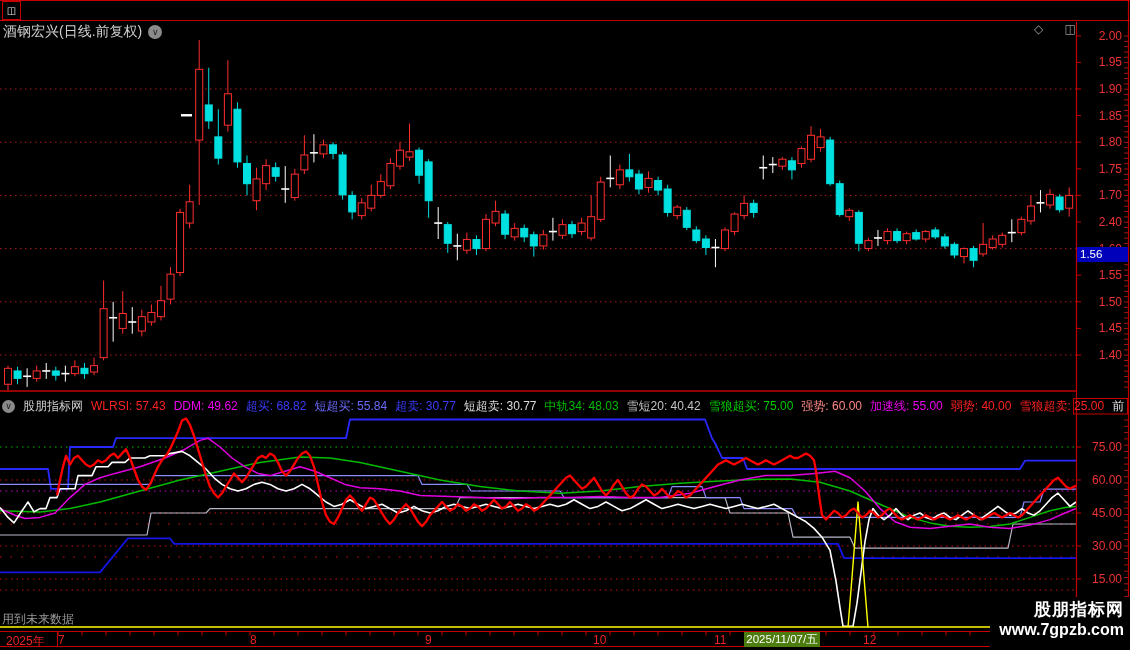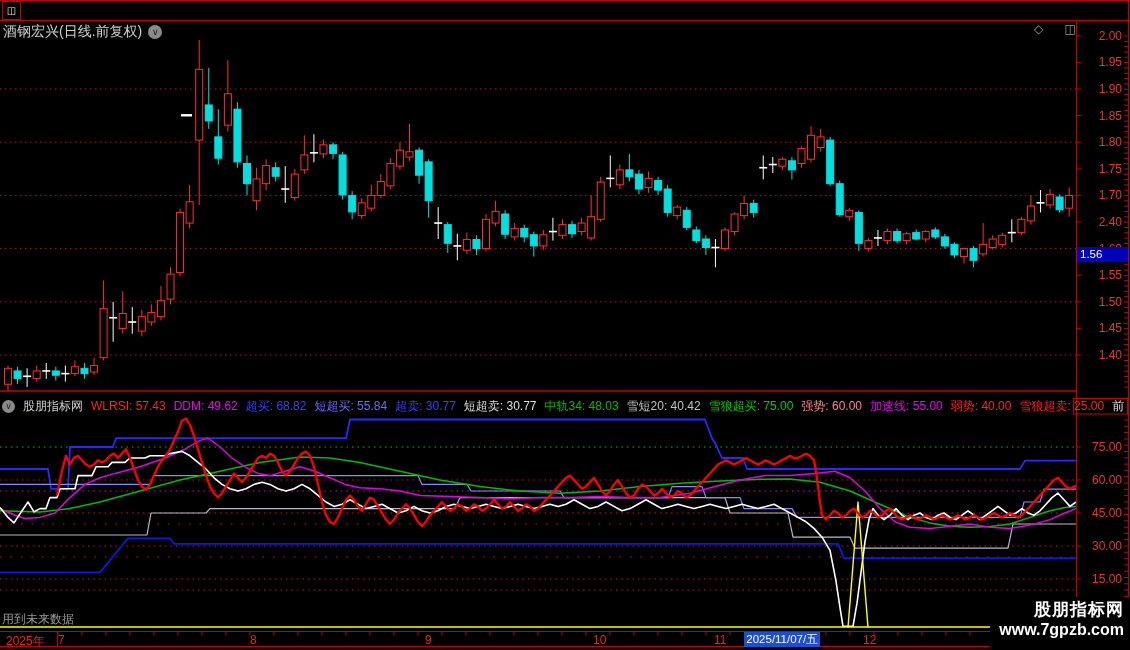--- a/index.html
+++ b/index.html
@@ -27,21 +27,21 @@
            gap:8px;white-space:nowrap;overflow:hidden;z-index:5;}
   .ind-item{font-size:12px;}
   #ind-src{font-size:12px;color:#d0d0d0;}
   
   .plabel{position:absolute;left:1078px;width:44px;text-align:right;color:#ee3333;font-size:12px;z-index:4;}
   #cur-price{position:absolute;left:1077px;top:247px;width:51px;height:15px;background:#0000bb;color:#fff;
              font-size:11.5px;line-height:15px;padding-left:3px;box-sizing:border-box;z-index:6;}
   
   #year-label{position:absolute;left:6px;top:633px;font-size:12px;color:#ee2222;z-index:5;}
   .month-label{position:absolute;top:633px;font-size:12px;color:#ee2222;z-index:5;}
-  #date-box{position:absolute;left:744px;top:632px;width:76px;height:15px;background:#1d4ed8;color:#fff;
+  #date-box{position:absolute;left:744px;top:632px;width:76px;height:15px;background:#4d7c0f;color:#fff;
             font-size:11.5px;line-height:15px;text-align:center;z-index:6;}
   #note-text{position:absolute;left:2px;top:611px;font-size:12px;color:#9a9a9a;z-index:1;}
   
   #watermark{position:absolute;left:990px;top:597px;width:140px;height:53px;background:#000;z-index:7;
              display:flex;flex-direction:column;align-items:flex-end;padding-right:6px;box-sizing:border-box;}
   #wm1{font-size:17px;font-weight:bold;color:#fff;letter-spacing:1px;margin-top:1px;}
   #wm2{font-size:16px;font-weight:bold;color:#fff;}
   #chart-svg{position:absolute;left:0;top:0;z-index:2;}
 </style>
 </head>

